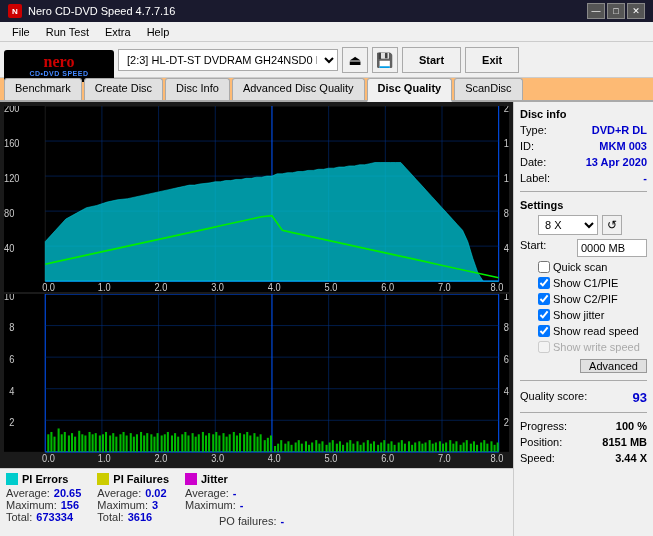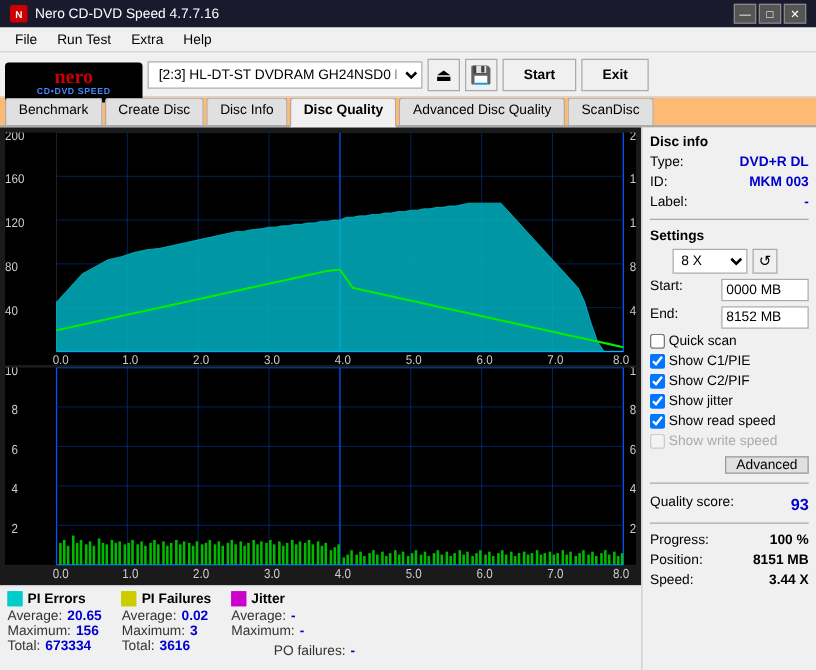--- a/index.html
+++ b/index.html
@@ -236,20 +236,21 @@
       background: white;
       font-size: 11px;
       padding: 0 3px;
       color: #000;
     }
     .checkbox-row {
       display: flex;
       align-items: center;
       gap: 3px;
       font-size: 11px;
+      margin-left: 18px;
     }
     .checkbox-row input[type=checkbox] {
       width: 12px; height: 12px;
       cursor: pointer;
     }
     .advanced-btn {
       background: #e0e0e0;
       border: 1px solid #999;
       padding: 0 8px;
       font-size: 11px;
@@ -304,22 +305,22 @@
   <button class="toolbar-icon-btn" title="Eject">⏏</button>
   <button class="toolbar-icon-btn" title="Save">💾</button>
   <button class="start-btn">Start</button>
   <button class="start-btn">Exit</button>
 </div>
 
 <div class="tabs">
   <div class="tab">Benchmark</div>
   <div class="tab">Create Disc</div>
   <div class="tab">Disc Info</div>
+  <div class="tab">Advanced Disc Quality</div>
   <div class="tab active">Disc Quality</div>
-  <div class="tab">Advanced Disc Quality</div>
   <div class="tab">ScanDisc</div>
 </div>
 
 <div class="main-content">
 
   <div style="flex:1; display:flex; flex-direction:column;">
 
     <div class="charts-area">
 
       <div class="chart-container" style="flex:1.1; position:relative;">
@@ -619,41 +620,41 @@
     <div class="panel-section-title">Disc info</div>
     <div class="panel-row">
       <span>Type:</span>
       <span class="panel-val">DVD+R DL</span>
     </div>
     <div class="panel-row">
       <span>ID:</span>
       <span class="panel-val">MKM 003</span>
     </div>
     <div class="panel-row">
+      <span>Date:</span>
+      <span class="panel-val">13 Apr 2020</span>
+    </div>
+    <div class="panel-row">
       <span>Label:</span>
       <span class="panel-val">-</span>
     </div>
 
     <div class="panel-divider"></div>
 
     <div class="panel-section-title">Settings</div>
     <div class="settings-row">
       <select class="settings-select">
         <option>8 X</option>
       </select>
       <div class="settings-icon-btn">↺</div>
     </div>
     <div class="panel-row">
       <span>Start:</span>
       <input class="input-field" type="text" value="0000 MB" style="">
     </div>
-    <div class="panel-row">
-      <span>End:</span>
-      <input class="input-field" type="text" value="8152 MB" style="">
-    </div>
 
     <div class="checkbox-row">
       <input type="checkbox" style="">
       <label>Quick scan</label>
     </div>
     <div class="checkbox-row">
       <input type="checkbox" checked="" style="">
       <label>Show C1/PIE</label>
     </div>
     <div class="checkbox-row">

